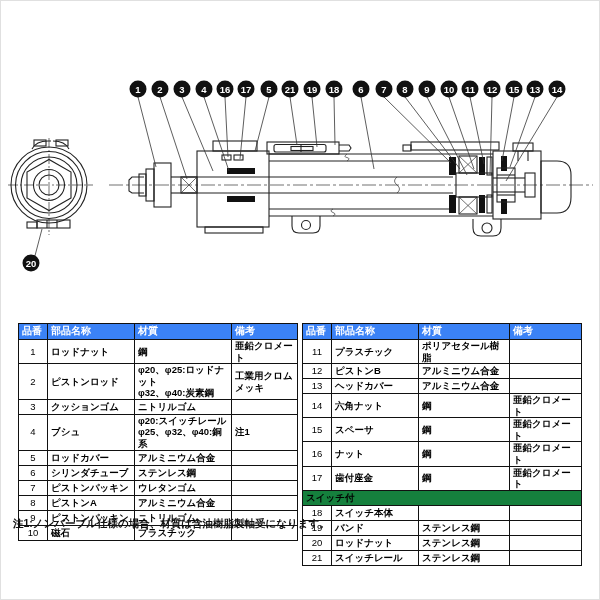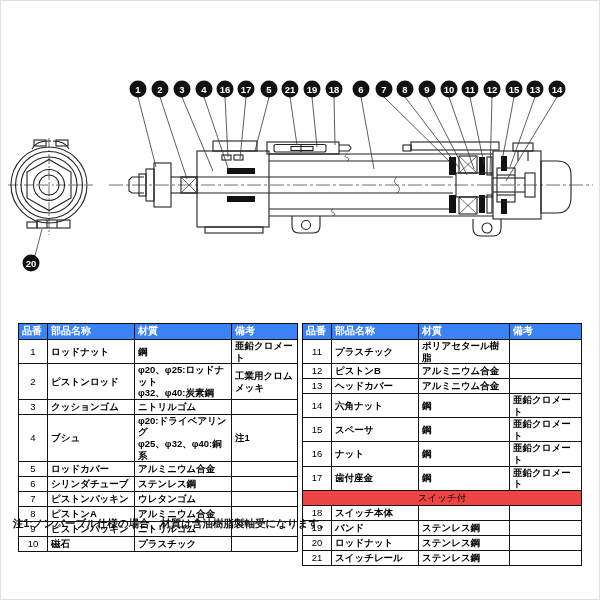--- a/index.html
+++ b/index.html
@@ -14,21 +14,21 @@
   .note-bottom{top:516px;left:12px;font-size:10.5px;}
   .parts-table{position:absolute;top:322px;border-collapse:collapse;table-layout:fixed;
     width:279px;font-size:9.5px;line-height:1.22;font-weight:bold;}
   .parts-table.left{left:17px;}
   .parts-table.right{left:301px;}
   .parts-table th,.parts-table td{border:1px solid #111;padding:0 3px;vertical-align:middle;
     overflow:hidden;white-space:pre-line;}
   .parts-table th{background:#3b82f6;color:#ffffff;text-align:left;height:15px;font-size:10px;}
   .parts-table td{height:14px;color:#000;}
   .parts-table td.no{text-align:center;padding:0 1px;font-weight:normal;}
-  .parts-table td.section{background:#ef4444;font-weight:normal;text-align:center;}
+  .parts-table td.section{background:#15803d;font-weight:bold;}
   svg .ln{stroke:#222;stroke-width:1.1;fill:none;}
   svg .thin{stroke:#333;stroke-width:0.7;fill:none;}
   svg .dark{fill:#111;stroke:none;}
   svg .callout-circle{fill:#111;stroke:none;}
   svg .callout-text{fill:#fff;font-family:"Liberation Sans","DejaVu Sans",sans-serif;
     font-size:9.5px;font-weight:bold;text-anchor:middle;}
   svg .leader{stroke:#333;stroke-width:0.8;fill:none;}
 </style>
 </head>
 <body>
@@ -274,21 +274,21 @@
         </tr>
         <tr>
           <td class="no">3</td>
           <td class="name">クッションゴム</td>
           <td class="material">ニトリルゴム</td>
           <td class="remarks"></td>
         </tr>
         <tr>
           <td class="no">4</td>
           <td class="name">ブシュ</td>
-          <td class="material">φ20:ドライベアリング
+          <td class="material">φ20:スイッチレール
 φ25、φ32、φ40:銅系</td>
           <td class="remarks">注1</td>
         </tr>
         <tr>
           <td class="no">5</td>
           <td class="name">ロッドカバー</td>
           <td class="material">アルミニウム合金</td>
           <td class="remarks"></td>
         </tr>
         <tr>

